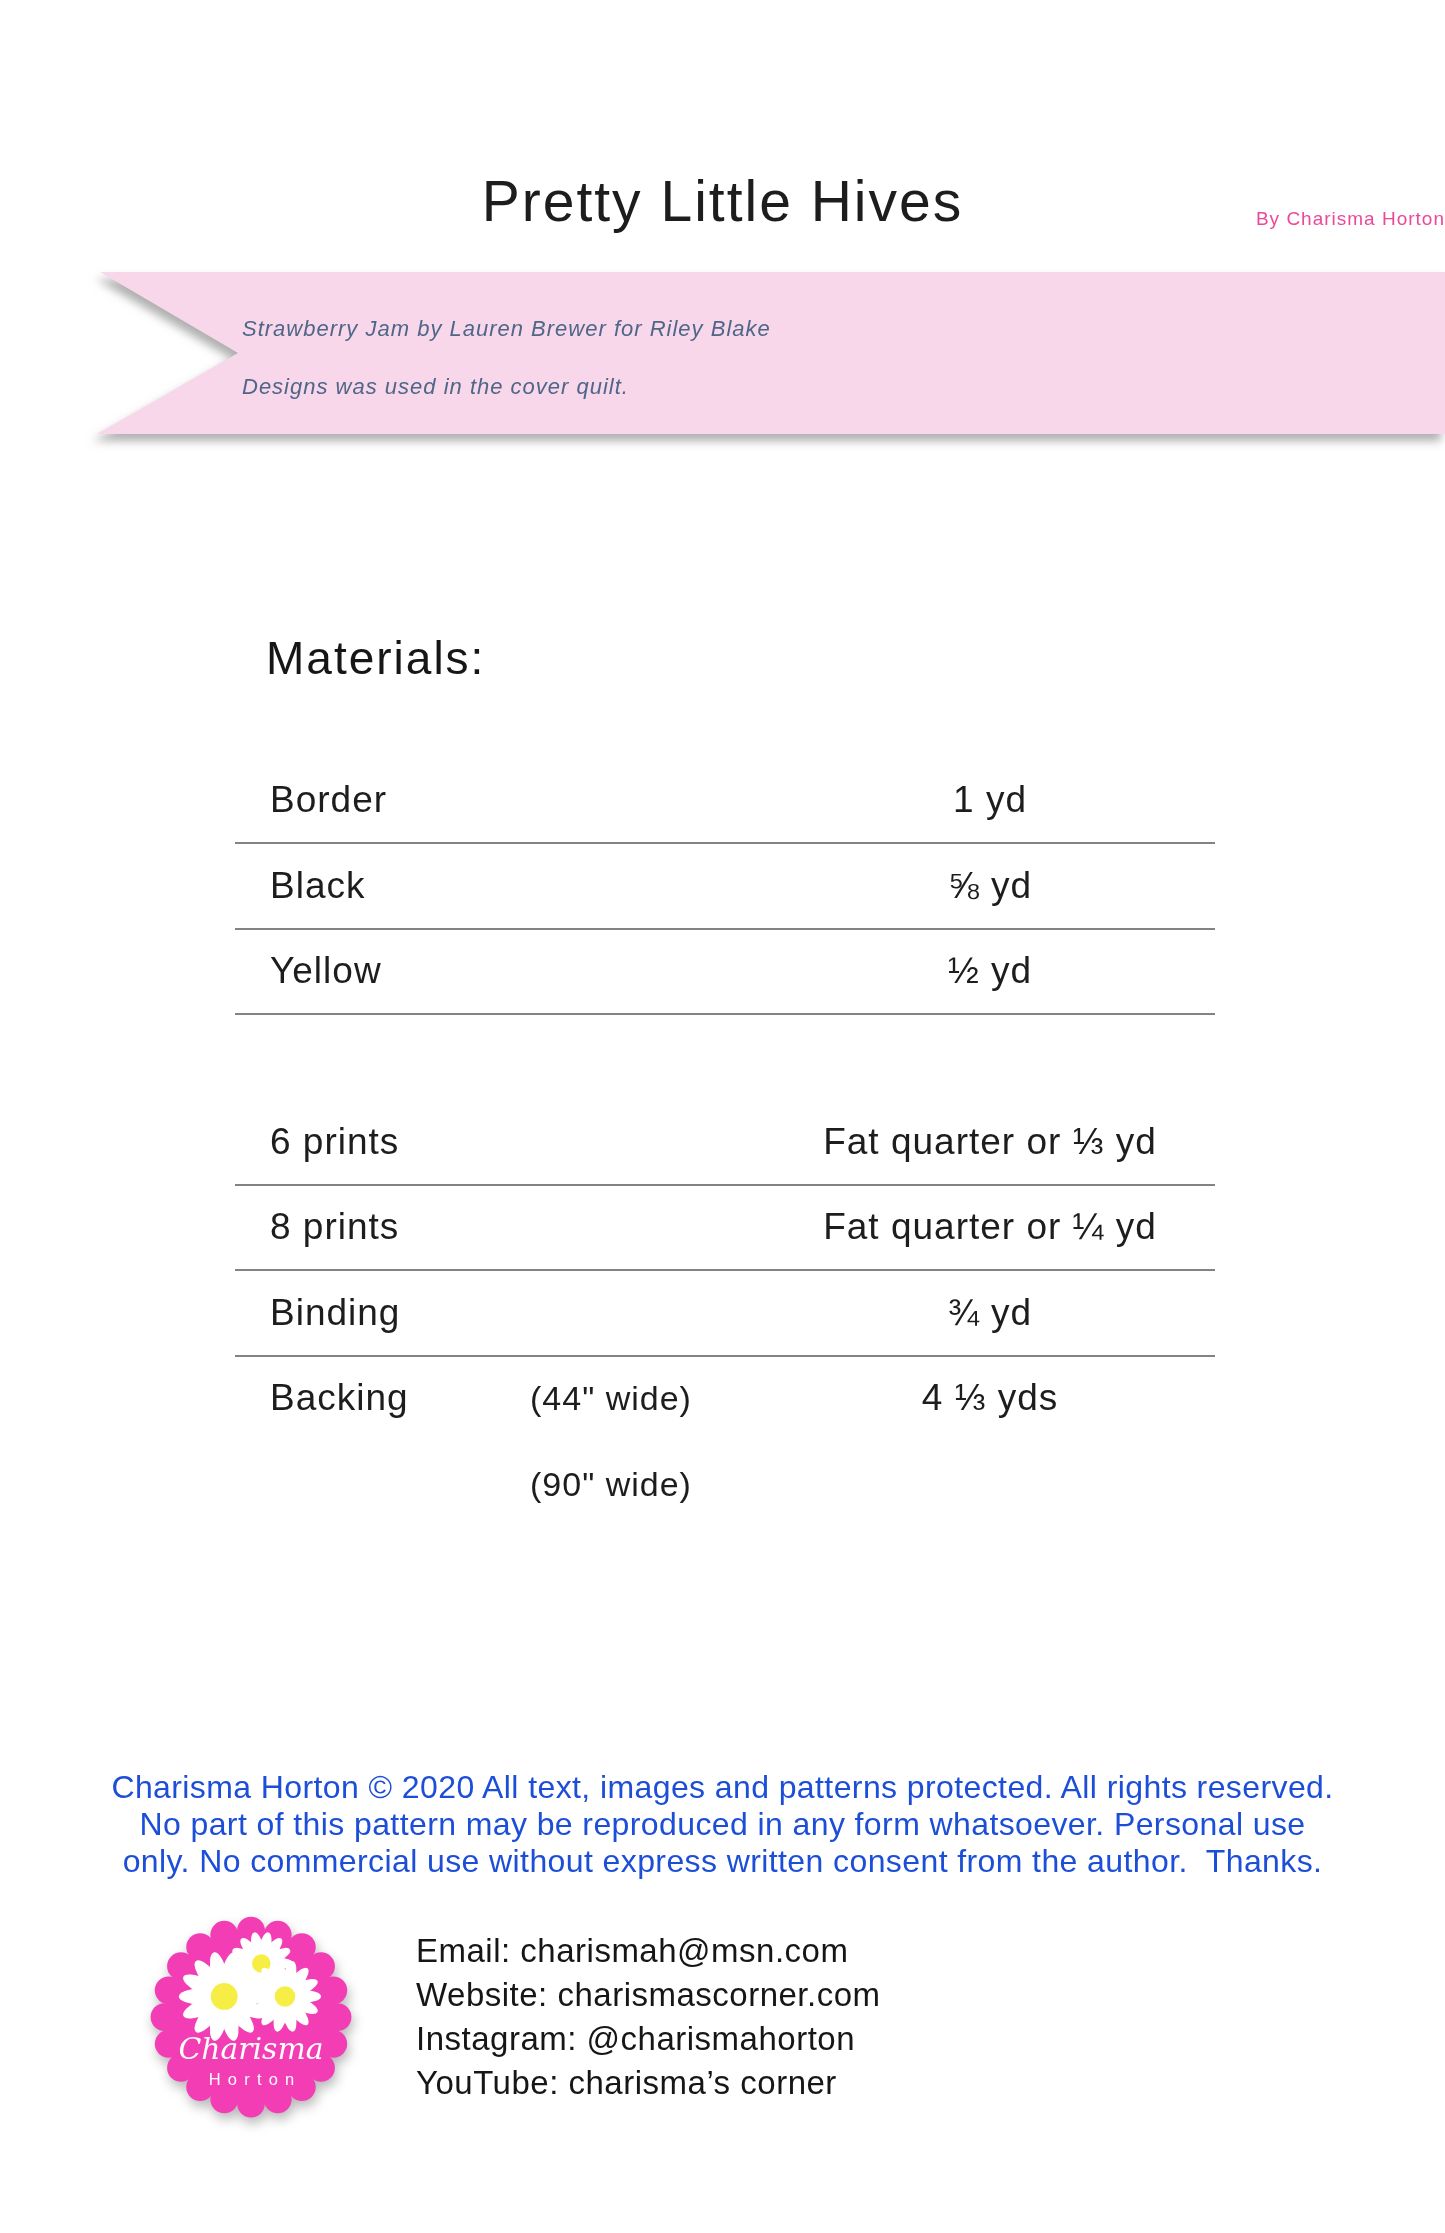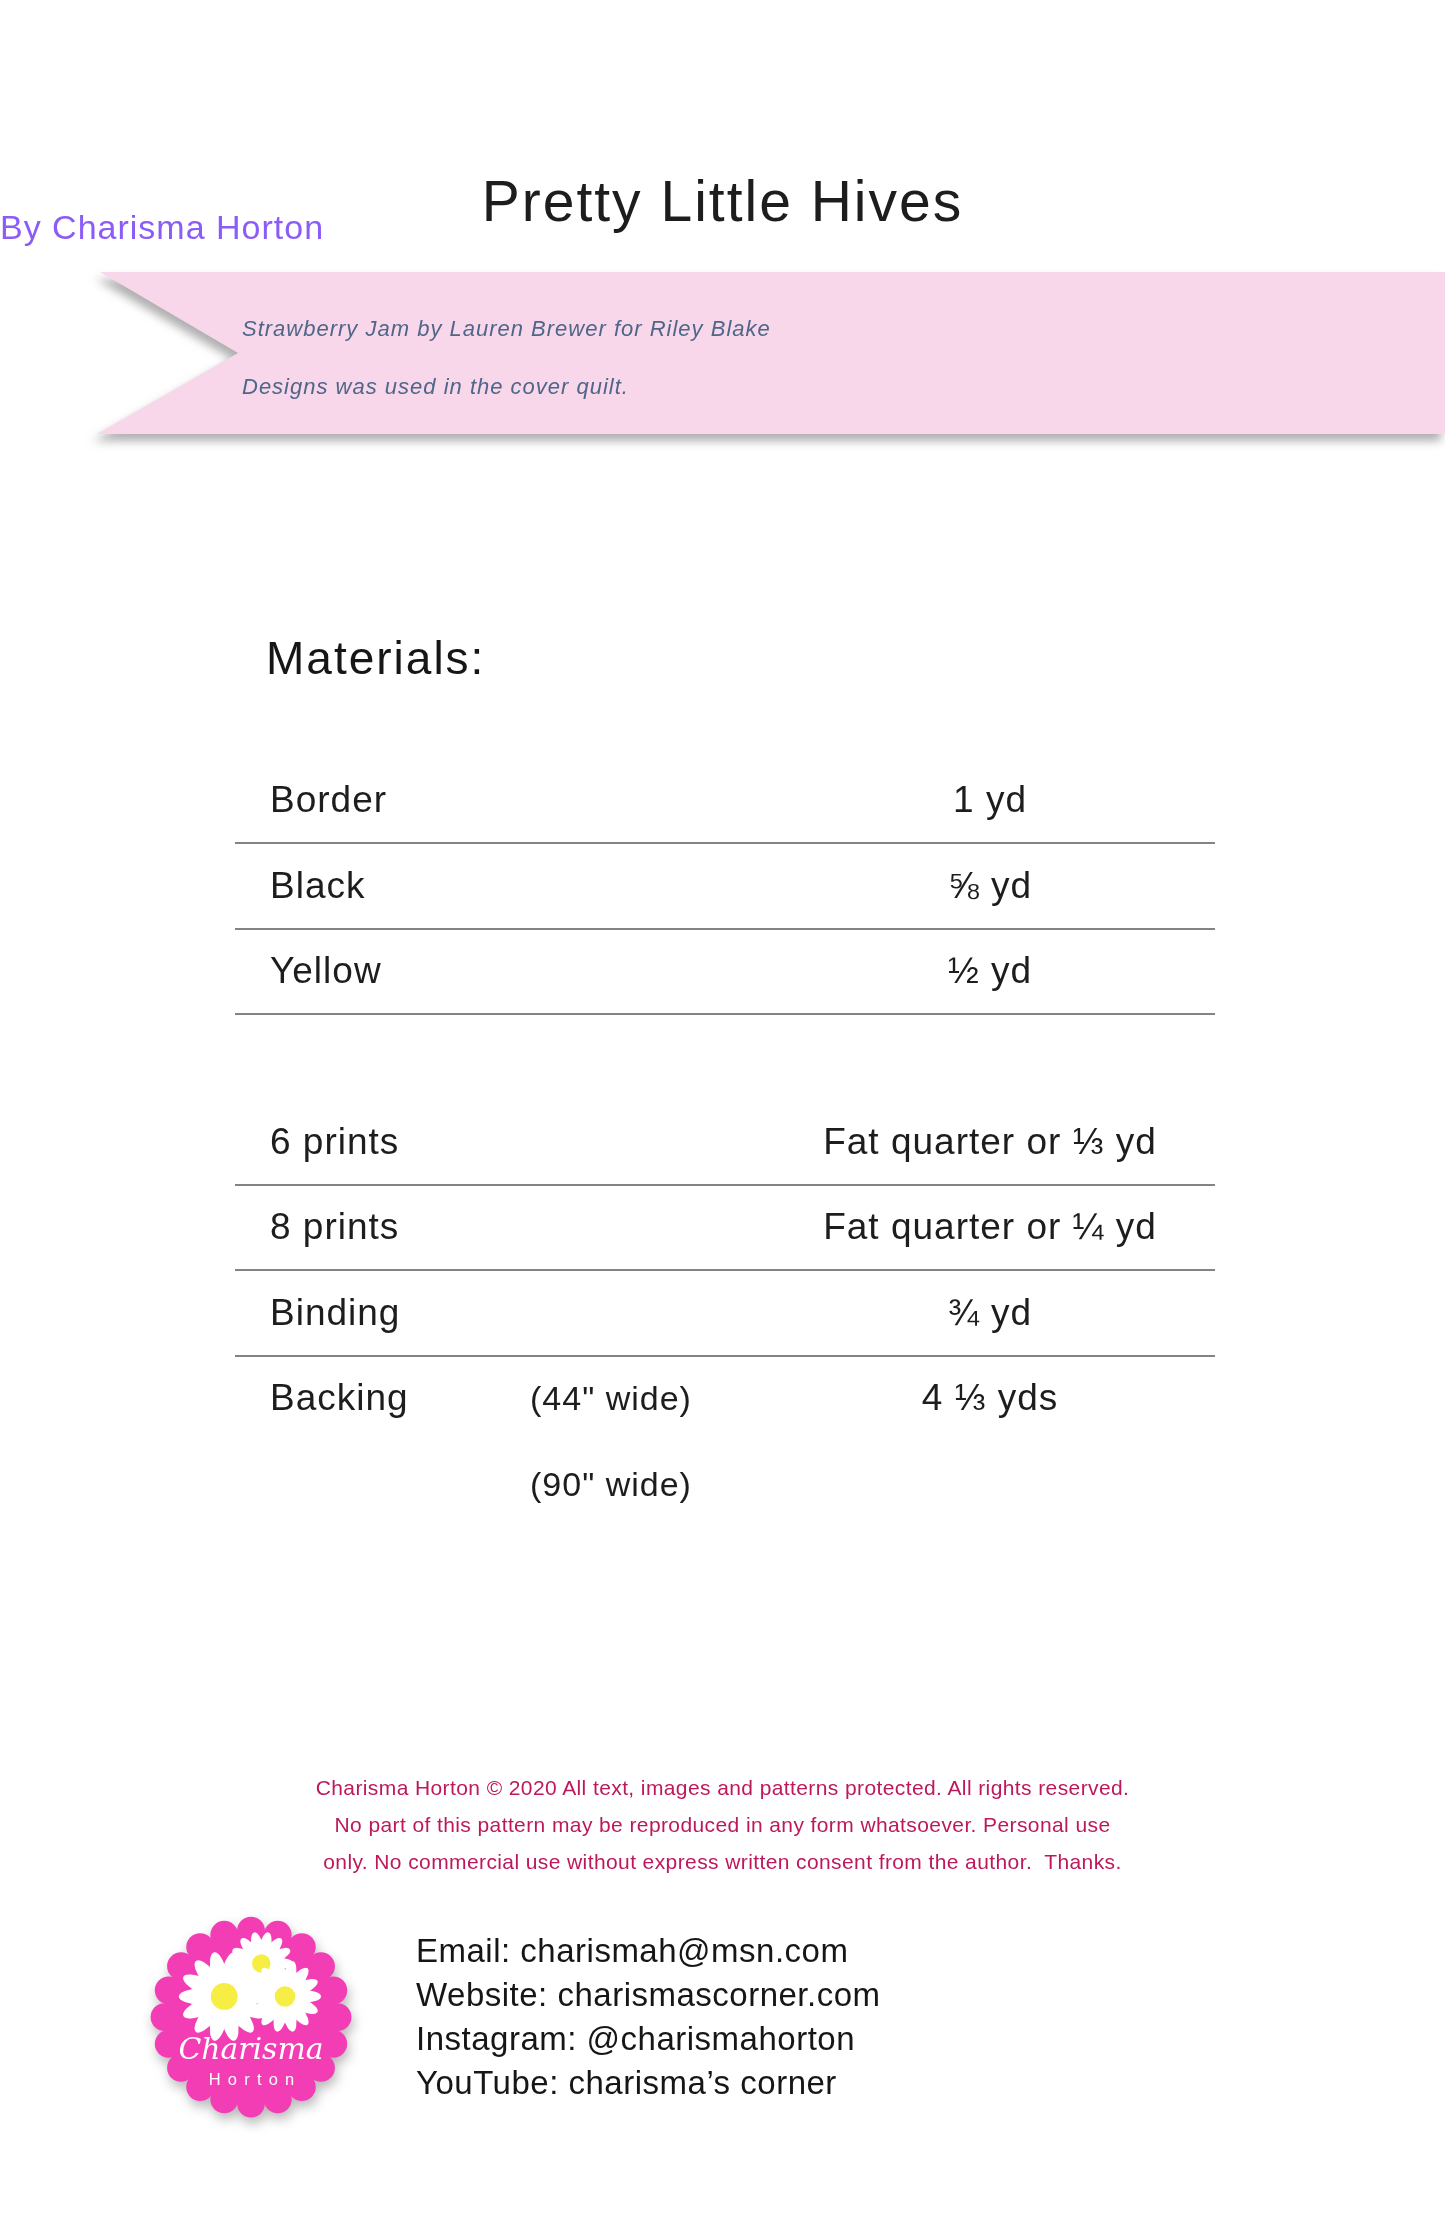--- a/index.html
+++ b/index.html
@@ -2,22 +2,22 @@
 <html><head>
 <meta charset="utf-8">
 <style>
   html,body{margin:0;padding:0;background:#ffffff;}
   .page{position:relative;width:1445px;height:2233px;background:#ffffff;overflow:hidden;
         font-family:"Liberation Sans",sans-serif;color:#1d1d1d;margin-top:12px;}
 
   
   .title{position:absolute;top:118px;left:0;right:0;text-align:center;
          font-size:57px;font-weight:400;letter-spacing:2px;color:#1d1d1d;}
-  .subtitle{position:absolute;top:196px;left:0;right:0;text-align:left;
-            font-size:34px;letter-spacing:1px;color:#8b5cf6;}
+  .subtitle{position:absolute;top:196px;left:0;right:0;text-align:right;
+            font-size:19px;letter-spacing:1px;color:#ec4899;}
 
   
   .ribbon-wrap{position:absolute;left:92px;top:252px;width:1353px;height:180px;
                filter:drop-shadow(-4px 7px 5px rgba(110,110,110,.55));}
   .ribbon{position:absolute;inset:0;background:#f7d7e9;
           clip-path:polygon(8px 8px,1353px 8px,1353px 170px,5px 170px,146px 89px);}
   .ribbon-text{position:absolute;left:150px;top:36px;width:920px;text-align:left;
                font-style:italic;font-size:22px;line-height:58px;color:#4f6689;letter-spacing:1px;}
 
   
@@ -26,21 +26,21 @@
   .mtable{position:absolute;left:235px;top:660px;width:980px;height:860px;}
   .mrow{position:absolute;left:0;right:0;height:85px;font-size:37px;letter-spacing:1px;}
   .mrow.sep{border-bottom:2px solid #838383;}
   .ml{position:absolute;left:35px;top:50%;transform:translateY(-50%);white-space:nowrap;}
   .mn{position:absolute;left:295px;top:50%;transform:translateY(-50%);font-size:34px;white-space:nowrap;}
   .mv{position:absolute;left:545px;width:420px;top:50%;transform:translateY(-50%);
       text-align:center;white-space:nowrap;}
 
   
   .copyright{position:absolute;left:0;right:0;top:1757px;text-align:center;
-             font-size:21px;line-height:37px;color:#be185d;letter-spacing:.4px;}
+             font-size:32px;line-height:37px;color:#1d4ed8;letter-spacing:.4px;}
 
   
   .logo-svg{position:absolute;left:148px;top:1900px;width:206px;height:206px;
             filter:drop-shadow(2px 6px 6px rgba(0,0,0,.28));}
   .logo-script{font-family:"DejaVu Serif",serif;font-style:italic;font-size:29px;fill:#ffffff;}
   .logo-sub{font-family:"Liberation Sans",sans-serif;font-size:16px;letter-spacing:7px;fill:#ffffff;}
   .contact{position:absolute;left:416px;top:1917px;font-size:33px;line-height:44px;
            letter-spacing:.5px;color:#161616;}
   .resale-box{position:absolute;left:1032px;top:1918px;width:263px;height:186px;
               border:3px solid #141414;box-sizing:border-box;background:#fff;}

